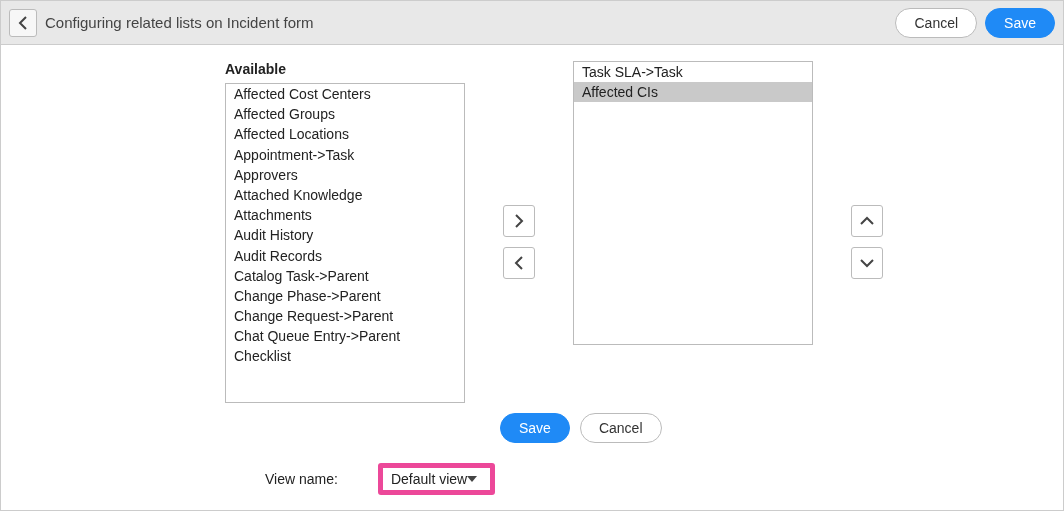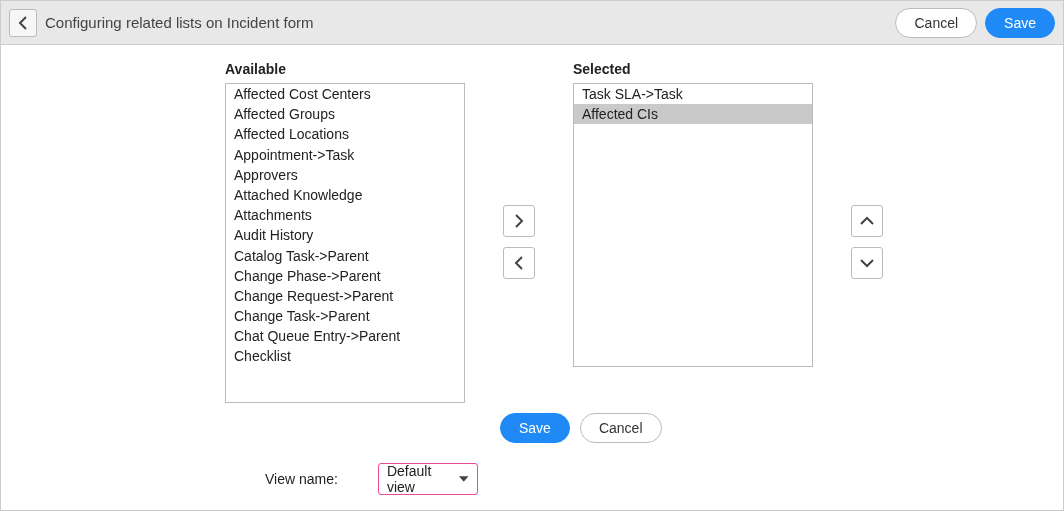--- a/index.html
+++ b/index.html
@@ -25,21 +25,21 @@
     .listbox .item { padding: 1px 8px; font-size: 14px; color: #222; cursor: default; line-height: 1.3; white-space: nowrap; }
     .listbox .item.sel { background: #c9c9c9; }
     
     .mover-col { display: flex; flex-direction: column; gap: 10px; justify-content: center; align-self: center; margin-top: 20px; }
     .sq-btn { width: 32px; height: 32px; border: 1px solid #bbb; border-radius: 3px; background: #fff; display: flex; align-items: center; justify-content: center; cursor: pointer; }
     
     .below-row { margin-left: 475px; margin-top: 10px; display: flex; gap: 10px; }
     
     .viewname-row { margin-left: 240px; margin-top: 20px; display: flex; align-items: center; gap: 40px; }
     .viewname-label { font-size: 14px; color: #222; }
-    .viewname-select { width: 100px; height: 32px; border: 1px solid #ec4899; border-radius: 3px; background: #fff; padding: 0 8px; font-size: 14px; display: flex; align-items: center; justify-content: flex-start; cursor: pointer; }
+    .viewname-select { width: 117px; height: 32px; border: 5px solid #ec4899; border-radius: 3px; background: #fff; padding: 0 8px; font-size: 14px; display: flex; align-items: center; justify-content: flex-start; cursor: pointer; }
     
     .related-links { margin-left: 200px; margin-top: 26px; }
     .related-links h3 { font-size: 17px; font-weight: normal; color: #222; margin-bottom: 8px; }
     
     
     .listbox::-webkit-scrollbar { width: 16px; }
     .listbox::-webkit-scrollbar-track { background: #eee; }
     .listbox::-webkit-scrollbar-thumb { background: #bfbfbf; }
     .listbox::-webkit-scrollbar-button { background: #eee; height: 14px; }
     
@@ -69,44 +69,43 @@
         <div class="col-label">Available</div>
         <div class="listbox" id="available-list">
             <div class="item">Affected Cost Centers</div>
             <div class="item">Affected Groups</div>
             <div class="item">Affected Locations</div>
             <div class="item">Appointment-&gt;Task</div>
             <div class="item">Approvers</div>
             <div class="item">Attached Knowledge</div>
             <div class="item">Attachments</div>
             <div class="item">Audit History</div>
+            <div class="item">Audit Records</div>
             <div class="item">Catalog Task-&gt;Parent</div>
             <div class="item">Change Phase-&gt;Parent</div>
             <div class="item">Change Request-&gt;Parent</div>
-            <div class="item">Change Task-&gt;Parent</div>
             <div class="item">Chat Queue Entry-&gt;Parent</div>
             <div class="item">Checklist</div>
           </div>
       </div>
 
       <div class="mover-col">
         <div class="sq-btn">
           <svg width="10" height="14" viewBox="0 0 10 14">
               <path d="M2 1 L8 7 L2 13" stroke="#444" stroke-width="2" fill="none"></path>
             </svg>
         </div>
         <div class="sq-btn">
           <svg width="10" height="14" viewBox="0 0 10 14">
               <path d="M8 1 L2 7 L8 13" stroke="#444" stroke-width="2" fill="none"></path>
             </svg>
         </div>
       </div>
 
       <div class="col">
-        <div class="col-label">Selected</div>
         <div class="listbox listbox-sel" id="selected-list">
             <div class="item">Task SLA-&gt;Task</div>
             <div class="item sel">Affected CIs</div>
           </div>
       </div>
 
       <div class="mover-col">
         <div class="sq-btn">
           <svg width="14" height="10" viewBox="0 0 14 10">
               <path d="M1 8 L7 2 L13 8" stroke="#444" stroke-width="2" fill="none"></path>

